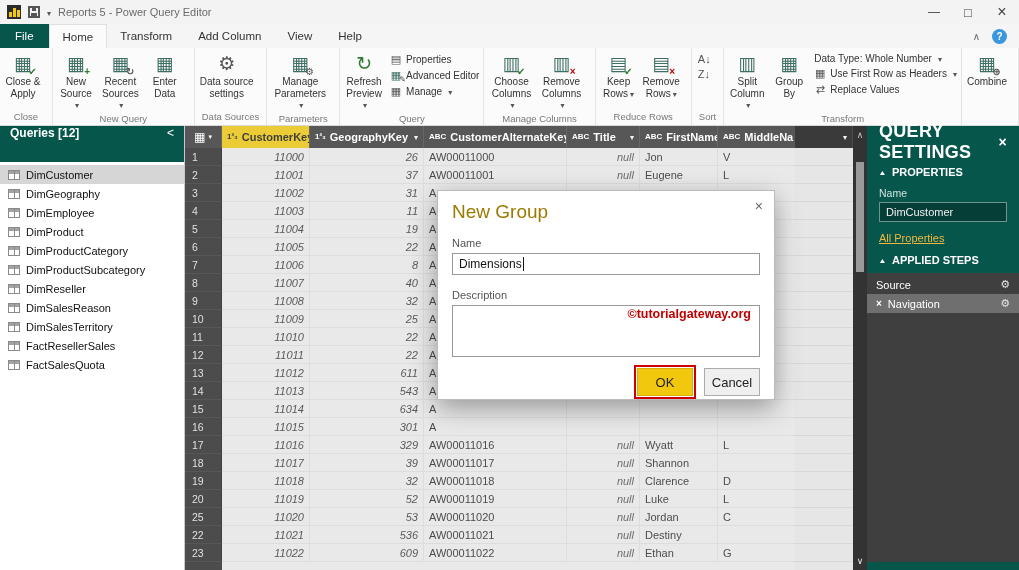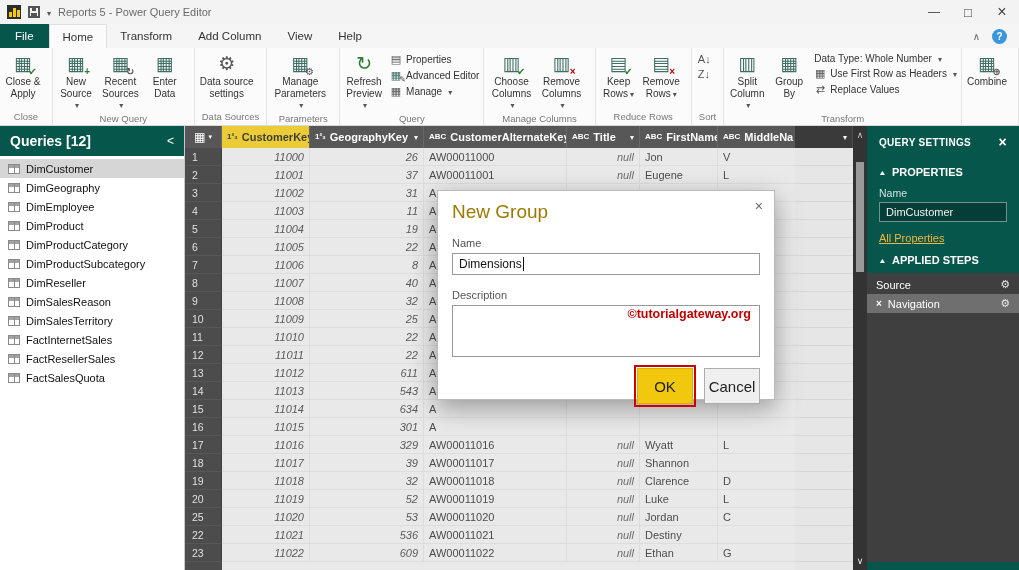--- a/index.html
+++ b/index.html
@@ -50,21 +50,21 @@
 .dd{display:none}
 .has-dd .dd{display:inline-block}
 .dd::after{content:"▾";font-size:8px;color:#555;margin-left:2px}
 .rgroup-caption{text-align:center;font-size:9.5px;color:#787878;padding:0 5px 2px;white-space:nowrap}
 
 
 .main{flex:1;display:flex;min-height:0}
 
 
 .queries{width:185px;background:#fff;display:flex;flex-direction:column;border-right:1px solid #c9c9c9;flex:none}
-.q-header{height:30px;background:#07564c;color:#fff;display:flex;align-items:center;padding:0 10px;font-size:14px;font-weight:bold;flex:none}
+.q-header{height:36px;background:#07564c;color:#fff;display:flex;align-items:flex-start;padding:0 10px;font-size:12px;font-weight:bold;flex:none}
 .q-collapse{margin-left:auto;font-weight:normal;font-size:12px}
 .q-collapse::before{content:"<"}
 .q-list{flex:1;padding-top:3px;overflow:hidden}
 .q-item{height:19px;display:flex;align-items:center;gap:6px;padding:0 8px;font-size:11px;color:#111;white-space:nowrap;cursor:default}
 .q-item.selected{background:#d6d6d6}
 .tbl-ico{width:12px;height:10px;border:1px solid #8a8a8a;background:linear-gradient(to bottom,#a3a3a3 0 3px,#fff 3px);position:relative;flex:none}
 .tbl-ico::before{content:"";position:absolute;left:50%;top:0;bottom:0;width:1px;background:#8a8a8a}
 
 
 .gridwrap{width:668px;display:flex;flex-direction:column;background:#e6e6e6;flex:none}
@@ -97,21 +97,21 @@
 
 
 .vscroll{width:14px;background:#333;display:flex;flex-direction:column;align-items:center;color:#c9c9c9;font-size:9px;padding:4px 0;flex:none}
 .sb-up::before{content:"∧"}
 .sb-thumb{width:8px;height:110px;background:#9a9a9a;margin-top:22px}
 .sb-down{margin-top:auto;color:#eee}
 .sb-down::before{content:"∨"}
 
 
 .settings{flex:1;background:#07564c;color:#fff;display:flex;flex-direction:column;font-size:11px;min-width:0}
-.s-header{height:32px;display:flex;align-items:center;padding:4px 12px;font-size:10px;font-weight:bold;letter-spacing:.3px;flex:none}
+.s-header{height:32px;display:flex;align-items:center;padding:4px 12px;font-size:18px;font-weight:bold;letter-spacing:.3px;flex:none}
 .s-close{margin-left:auto;font-size:14px}
 .s-close::before{content:"×"}
 .s-section{padding:8px 12px 0;font-weight:bold;display:flex;align-items:center;gap:6px}
 .s-section::before{content:"▲";font-size:7px;transform:scaleX(1.2)}
 .s-label{padding:9px 12px 3px;color:#cfe3df;font-size:10.5px}
 .s-input{margin:0 12px;height:20px;background:rgba(0,0,0,.28);border:1px solid #6f948d;display:flex;align-items:center;padding:0 6px;color:#f0f0f0}
 .s-link{margin:10px 12px 2px;color:#f0b73f;text-decoration:underline;align-self:flex-start;cursor:default}
 .steps{flex:1;margin:7px 0 8px;background:#3f3f3f;display:flex;flex-direction:column;padding-top:2px}
 .step{height:19px;display:flex;align-items:center;gap:6px;padding:0 9px;color:#fff;cursor:default}
 .step.selected{background:#6f6f6f}
@@ -129,21 +129,21 @@
 .d-close{position:absolute;top:8px;right:11px;color:#666;font-size:14px;line-height:1}
 .d-close::before{content:"×"}
 .d-title{font-size:19px;color:#9c7a00}
 .d-label{margin-top:14px;font-size:11px;color:#555}
 .d-input{margin-top:4px;height:22px;border:1px solid #999;display:flex;align-items:center;padding:0 6px;font-size:12px;color:#111}
 .caret{width:1px;height:14px;background:#111;margin-left:1px}
 .d-desc{margin-top:4px;height:52px;border:1px solid #999;position:relative}
 .watermark{position:absolute;top:1px;right:8px;color:#c00000;font-weight:bold;font-size:12.5px}
 .d-buttons{display:flex;justify-content:flex-end;align-items:center;gap:8px;margin-top:8px}
 .annotation{border:2px solid #cc0000;padding:1px}
-.btn{min-width:56px;height:36px;display:flex;align-items:center;justify-content:center;font-size:15px;font-family:inherit;border:none;cursor:default}
+.btn{min-width:56px;height:28px;display:flex;align-items:center;justify-content:center;font-size:13px;font-family:inherit;border:none;cursor:default}
 .btn.ok{background:#f2c80f;border:1px solid #d8b00a;color:#222}
 .btn.cancel{background:#efefef;border:1px solid #acacac;color:#222}
 </style>
 </head>
 <body>
 
 <div class="window">
 
   <div class="titlebar">
     <span class="pbi-logo">
@@ -453,24 +453,20 @@
           <div class="q-item">
             <span class="tbl-ico"></span>
             <span>DimSalesReason</span>
           </div>
 
           <div class="q-item">
             <span class="tbl-ico"></span>
             <span>DimSalesTerritory</span>
           </div>
 
-          <div class="q-item">
-            <span class="tbl-ico"></span>
-            <span>FactInternetSales</span>
-          </div>
 
           <div class="q-item">
             <span class="tbl-ico"></span>
             <span>FactResellerSales</span>
           </div>
 
           <div class="q-item">
             <span class="tbl-ico"></span>
             <span>FactSalesQuota</span>
           </div>

